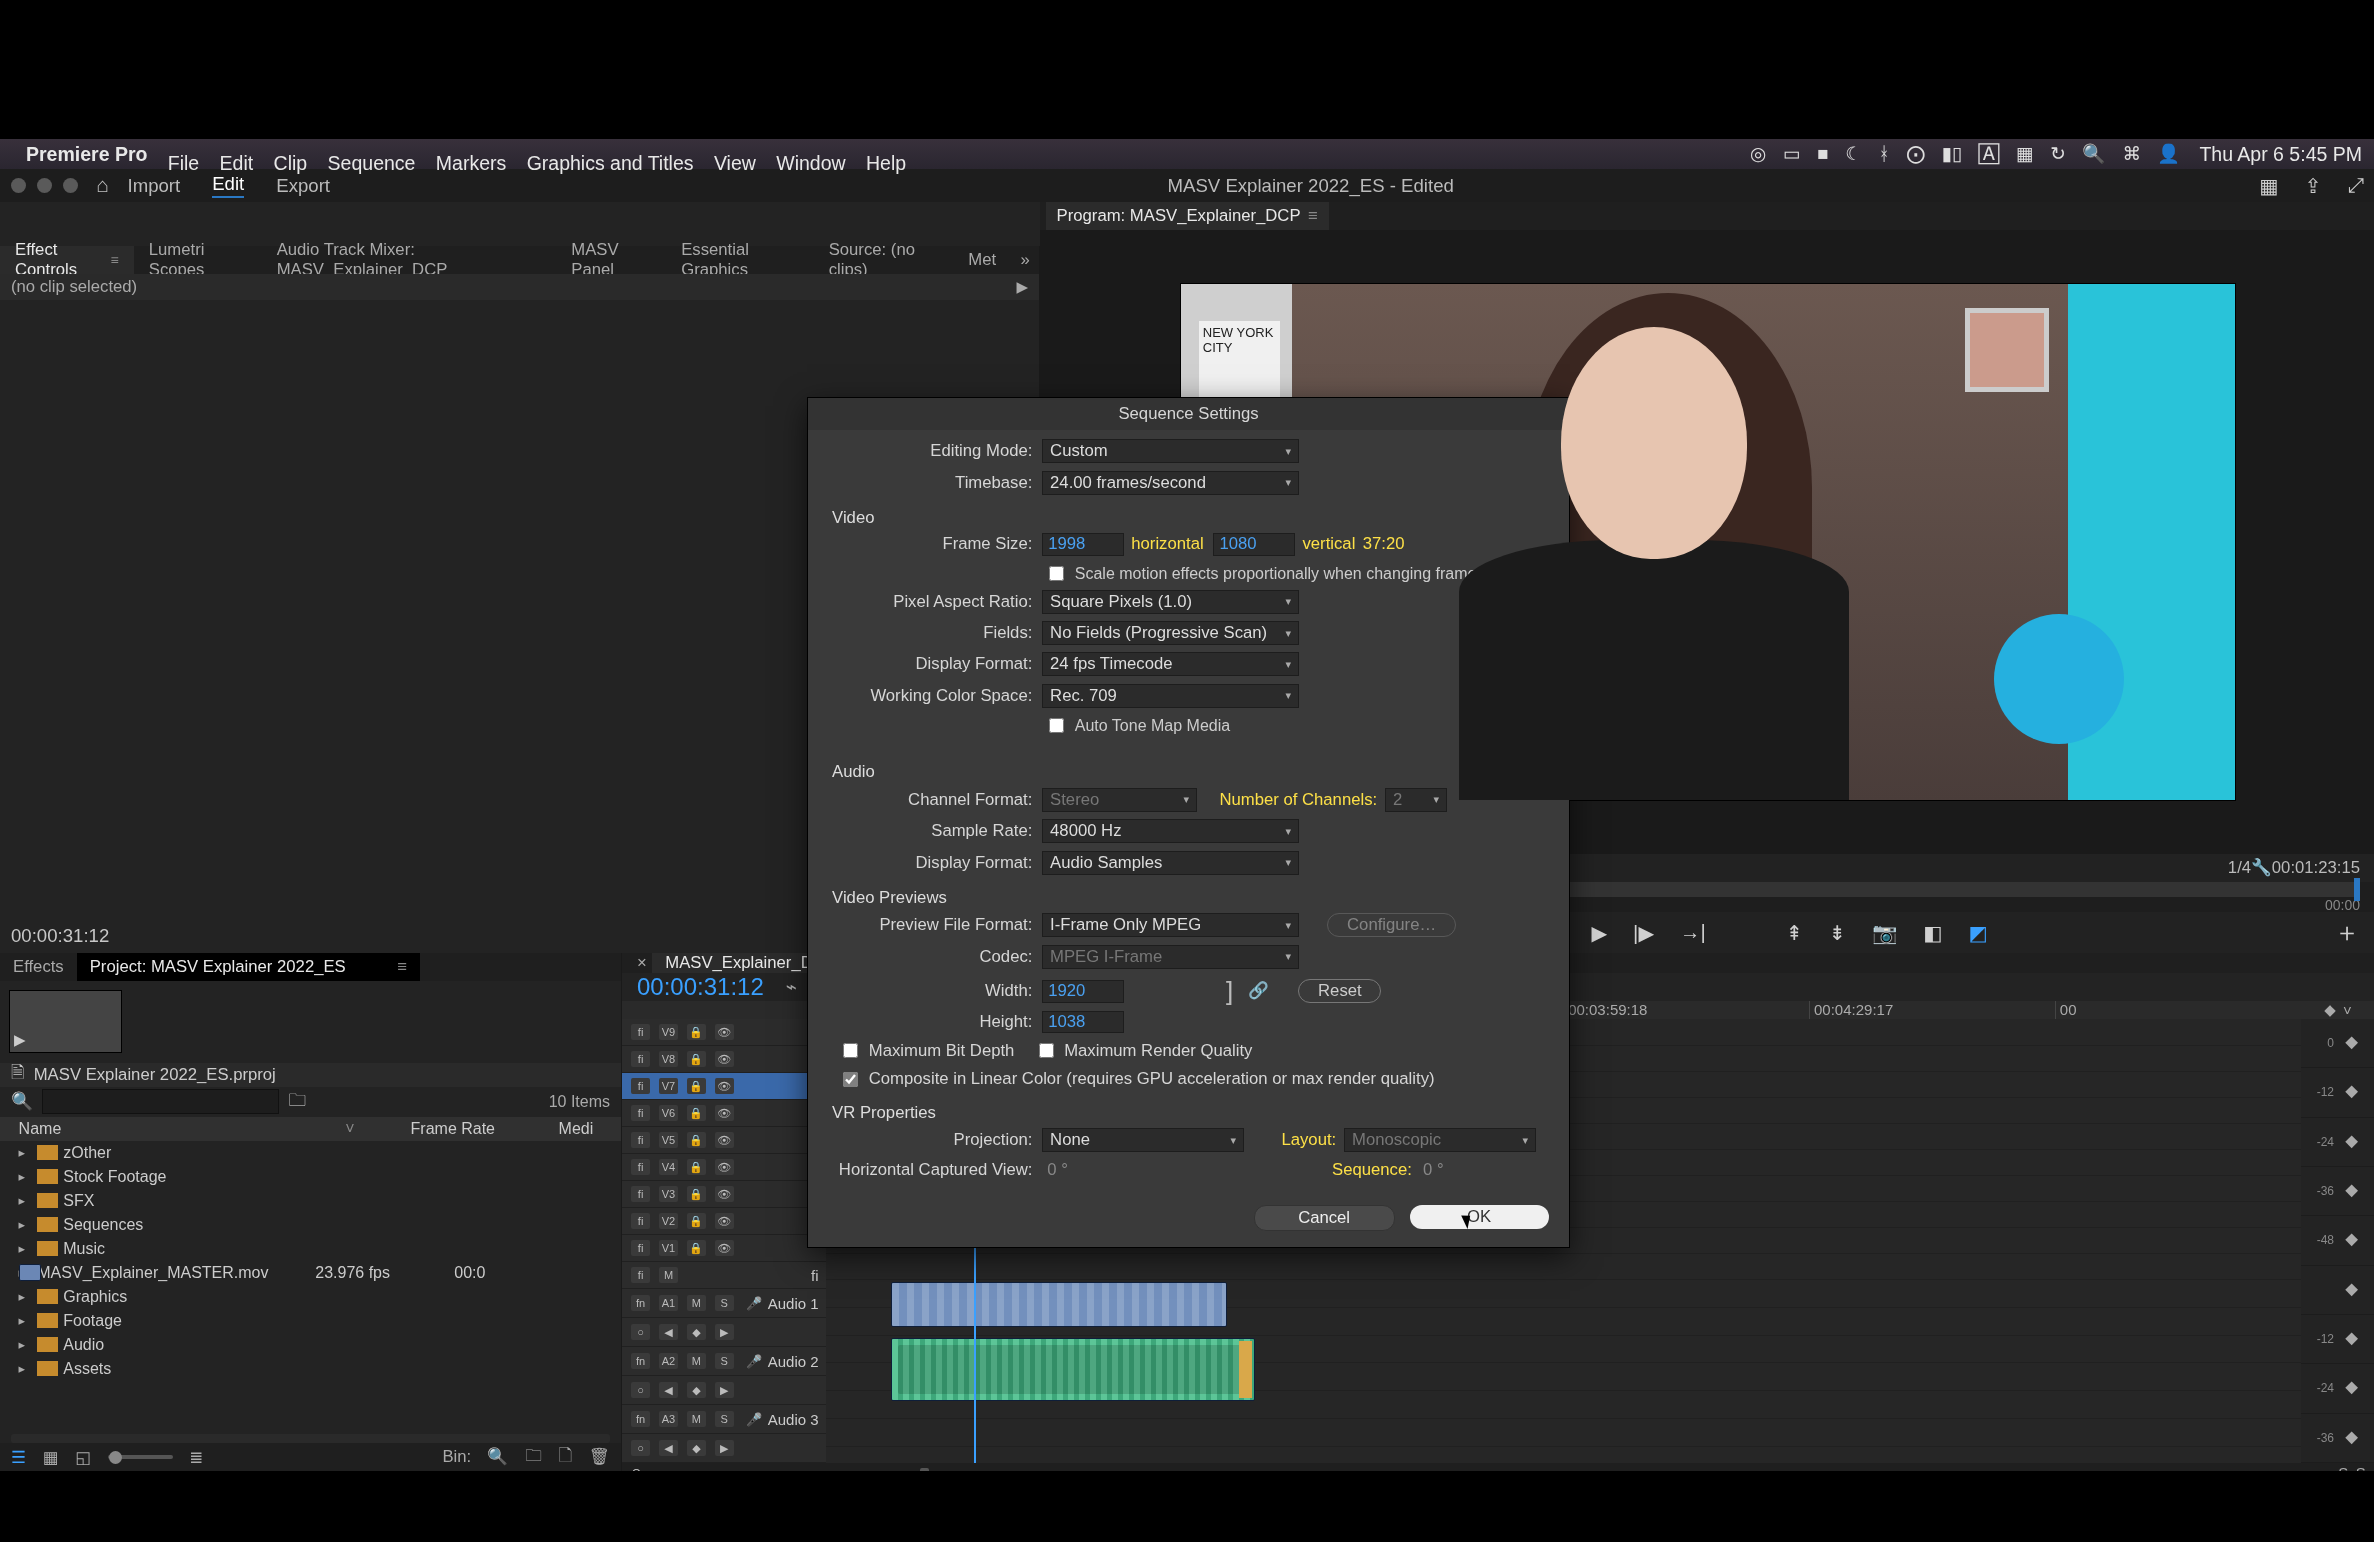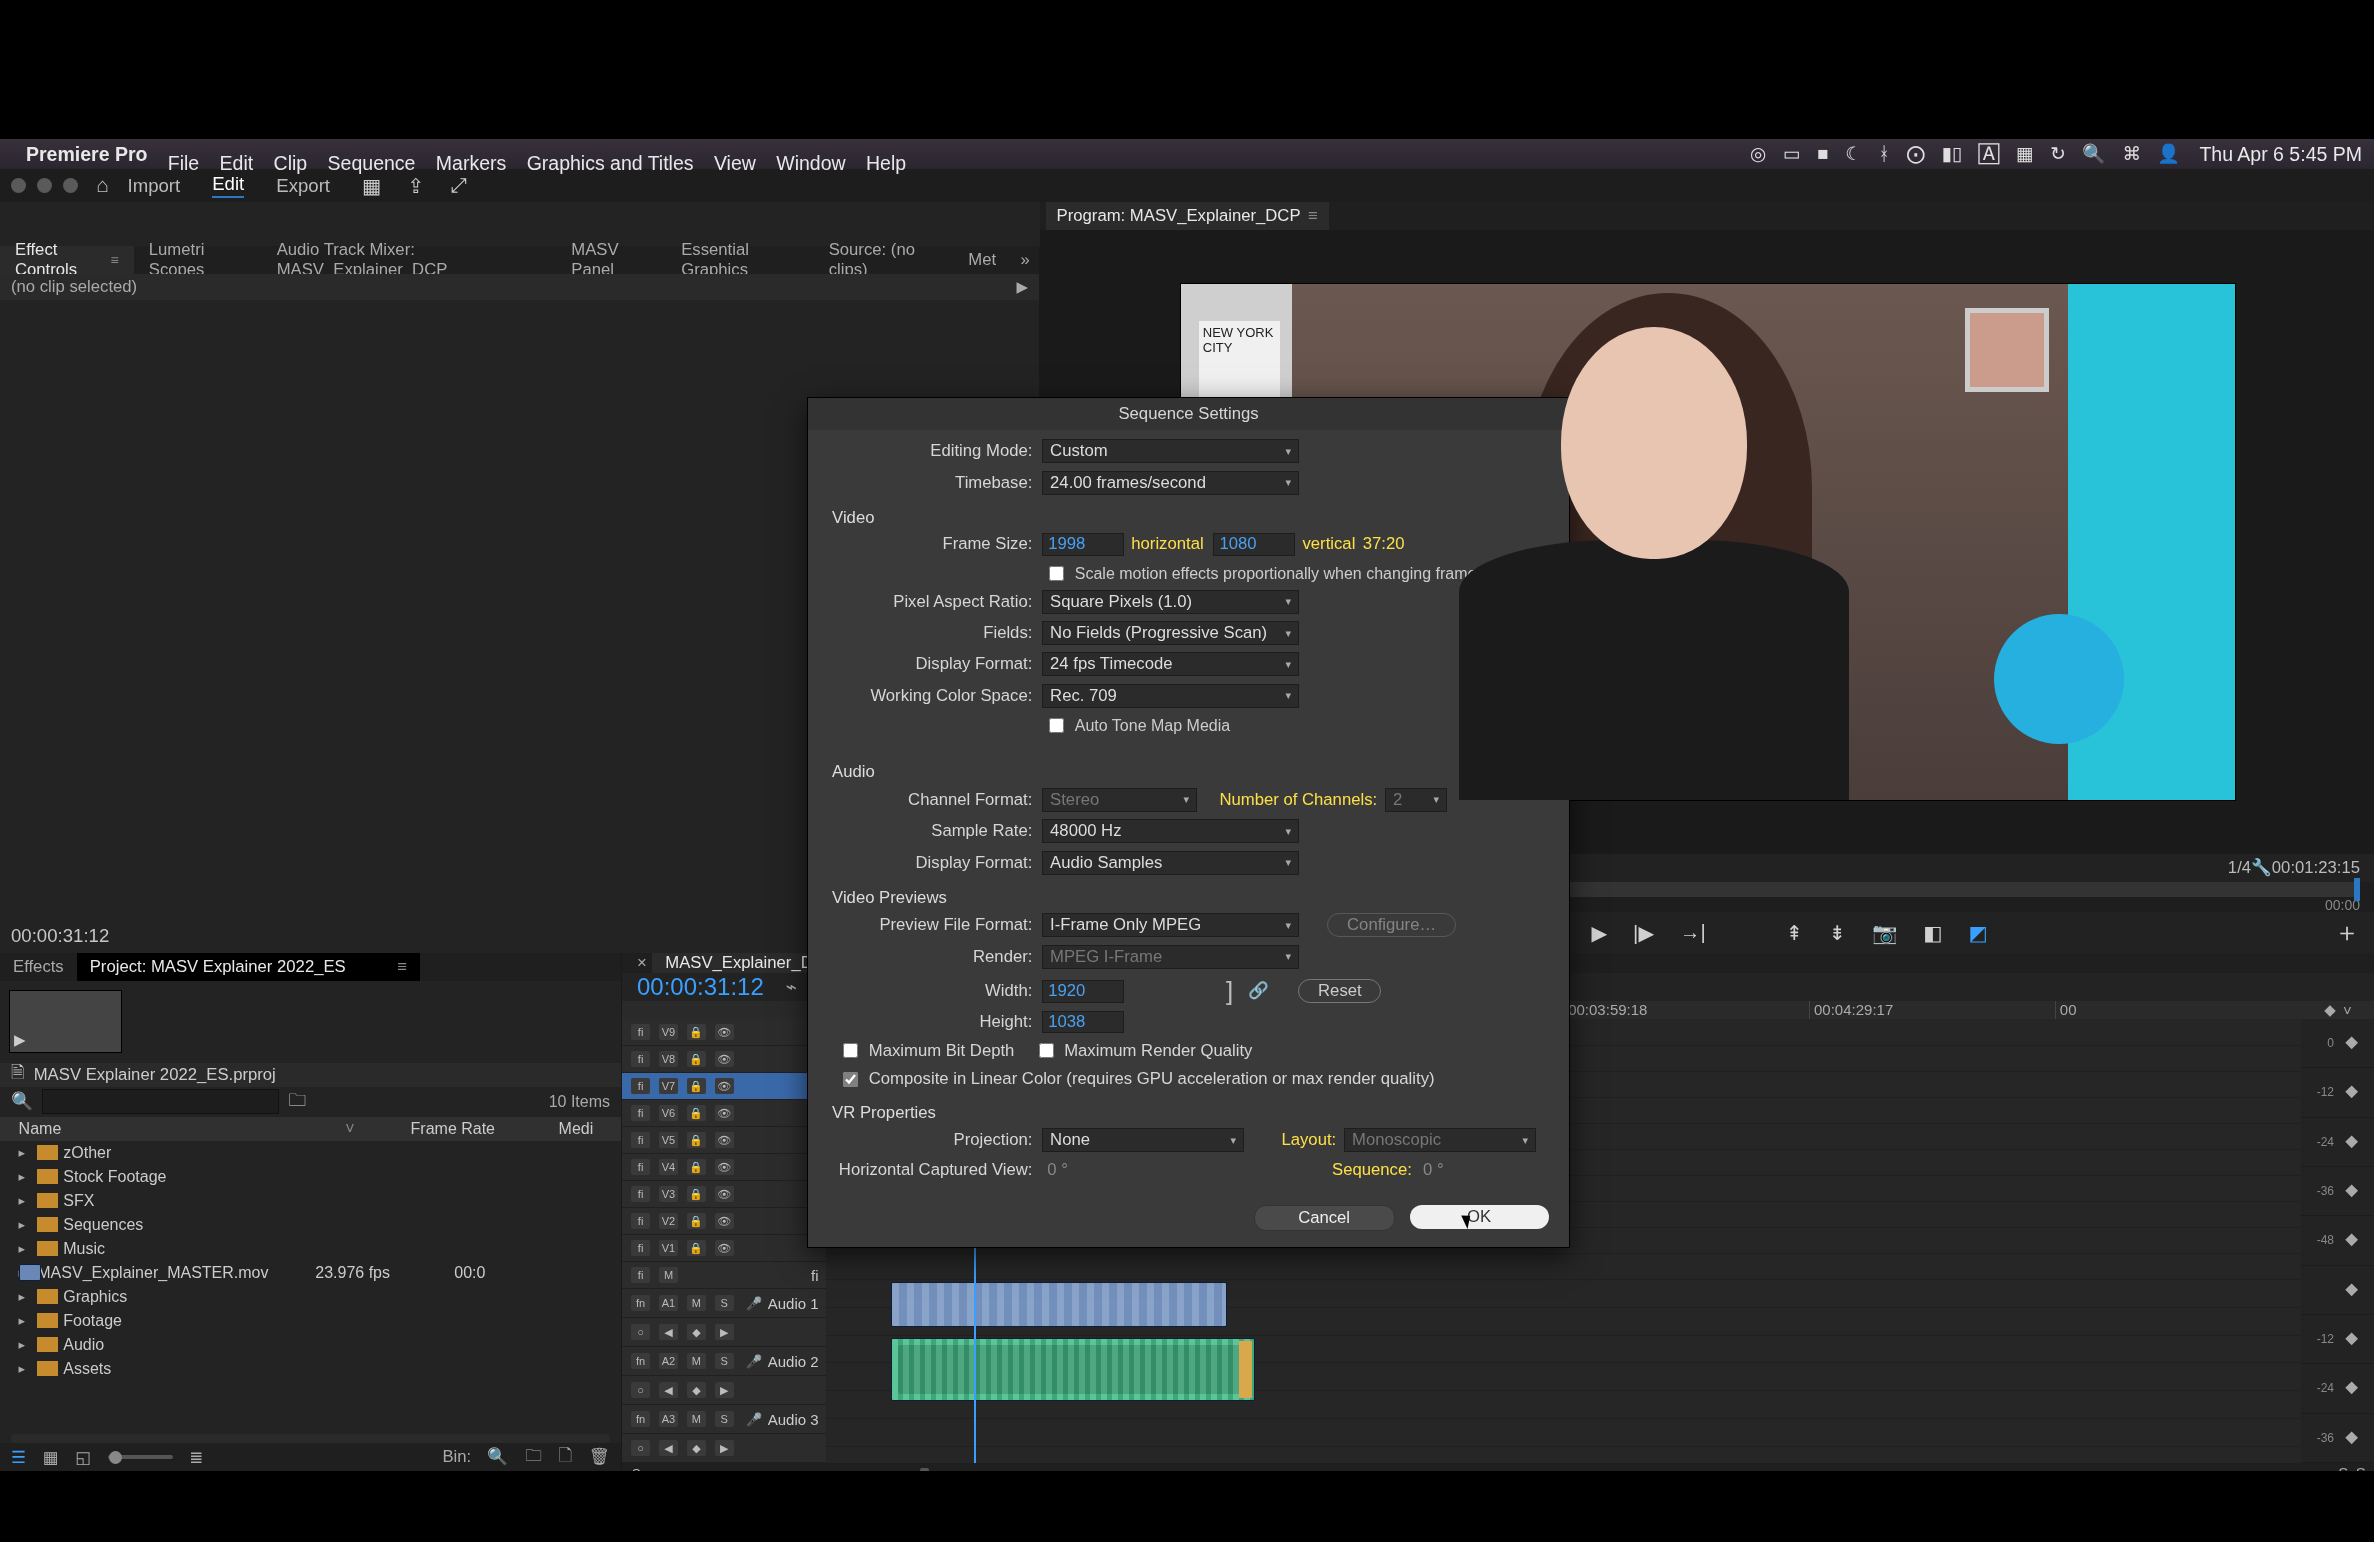--- a/index.html
+++ b/index.html
@@ -219,20 +219,21 @@
   <div class="pp-topbar">
     <div class="traffic">
       <div class="dot"></div>
       <div class="dot"></div>
       <div class="dot"></div>
     </div>
     <span class="home-icon">⌂</span>
     <span class="mode">Import</span>
     <span class="mode active">Edit</span>
     <span class="mode">Export</span>
+    <span class="title">MASV Explainer 2022_ES - Edited</span>
     <div class="right-icons">
       <span>▦</span>
       <span>⇪</span>
       <span>⤢</span>
     </div>
   </div>
 
   <div class="upper-row">
     <div class="upper-left">
       <div class="tab-strip">
@@ -768,21 +769,21 @@
       <div class="sec-head">Video Previews</div>
       <div class="row">
         <span class="label">Preview File Format:</span>
         <div class="dd">
             <span>I-Frame Only MPEG</span>
             <span class="chev">▾</span>
           </div>
         <div class="pill" style="margin-left:28px; opacity:.5;">Configure…</div>
       </div>
       <div class="row">
-        <span class="label">Render:</span>
+        <span class="label">Codec:</span>
         <div class="dd disabled">
             <span>MPEG I-Frame</span>
             <span class="chev">▾</span>
           </div>
       </div>
       <div class="row">
         <span class="label">Width:</span>
         <span class="num-in">1920</span>
         <span class="bracket" style="margin-left:102px;">]</span>
         <span class="link-ic">🔗</span>

